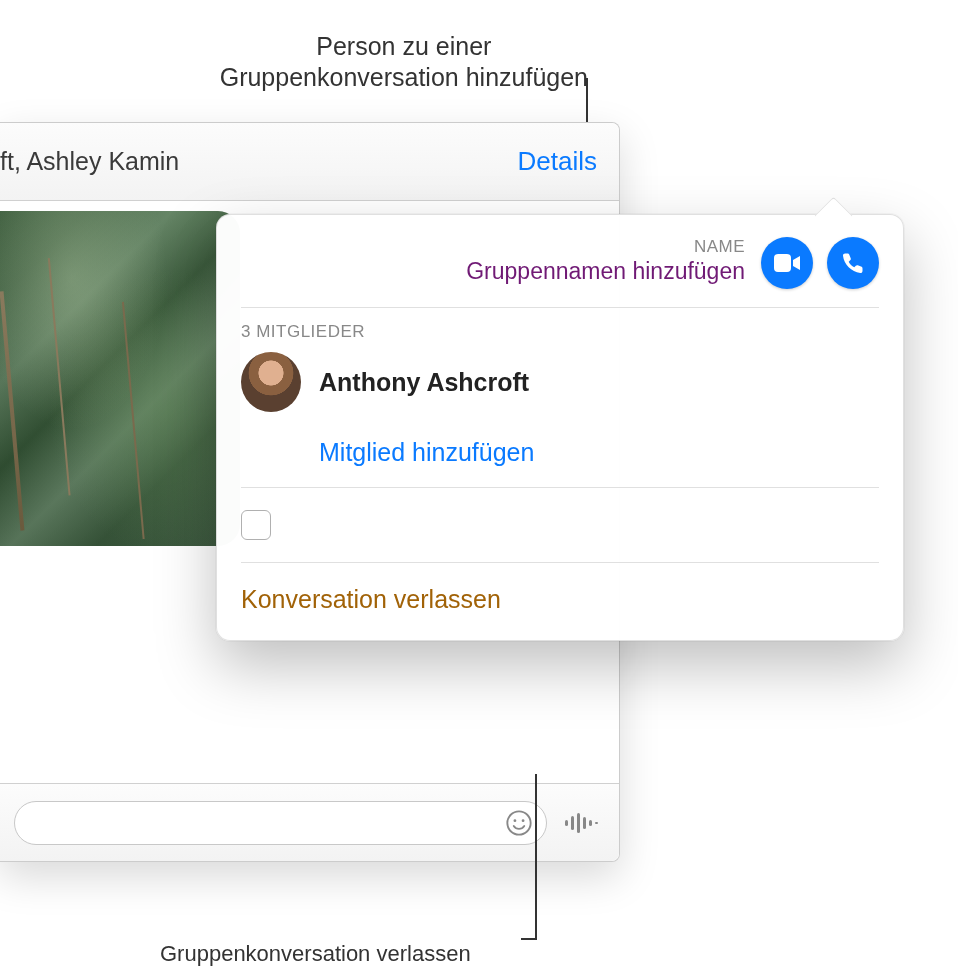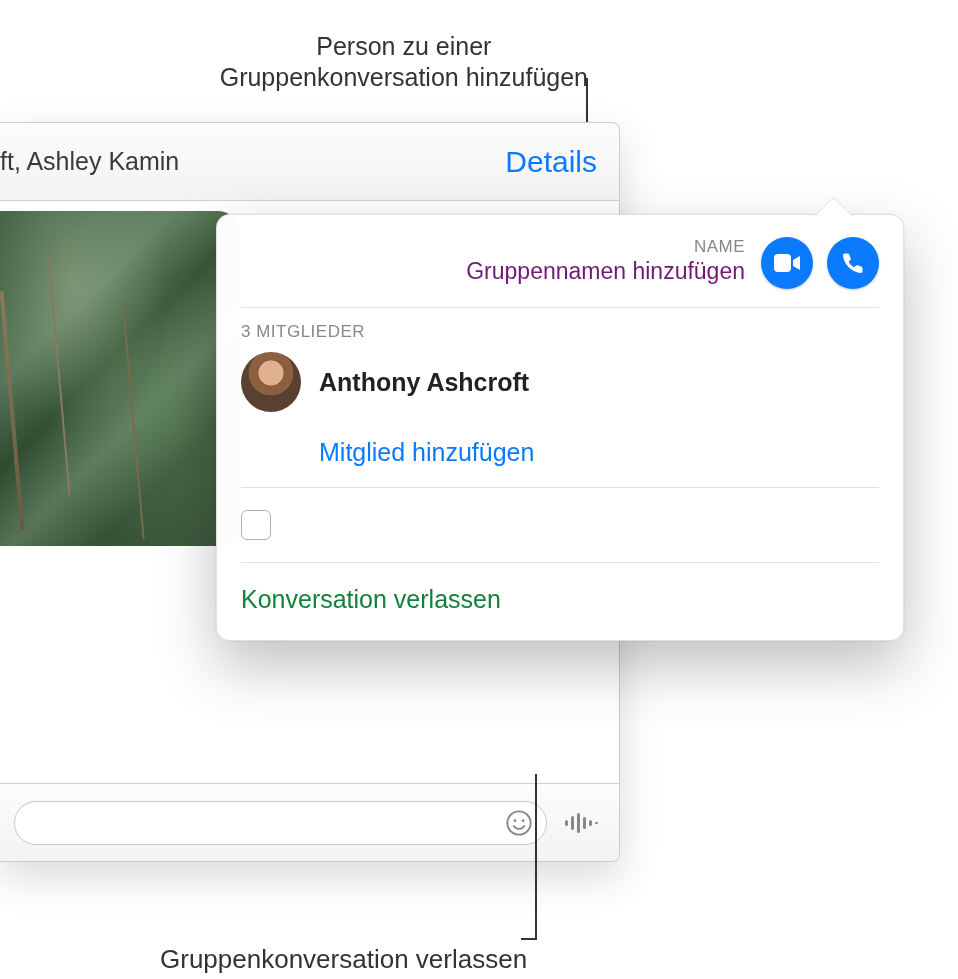--- a/index.html
+++ b/index.html
@@ -20,23 +20,23 @@
       top: 15px;
       right: 370px;
       text-align: center;
       font-size: 25px;
       color: #333;
       line-height: 1.25;
       margin-top: 16px;
     }
     .callout-bottom {
       position: absolute;
-      bottom: 4px;
+      bottom: 12px;
       left: 160px;
-      font-size: 26px;
+      font-size: 22px;
       color: #333;
     }
     .callout-line-top {
       position: absolute;
       left: 586px;
       top: 78px;
       width: 2px;
       height: 515px;
       background: #333;
     }
@@ -85,21 +85,21 @@
       justify-content: space-between;
       padding: 0 22px 0 0;
       border-radius: 0 8px 0 0;
     }
     .header-names {
       font-size: 25px;
       color: #3a3a3a;
       padding-left: 0;
     }
     .details-link {
-      font-size: 30px;
+      font-size: 26px;
       color: #0a7aff;
       cursor: pointer;
       margin-left: 22px;
     }
     .messages-body {
       height: 582px;
       padding: 20px 16px 0 0;
       position: relative;
     }
     .image-bubble {
@@ -294,21 +294,21 @@
     .dnd-label {
       font-size: 25px;
       color: #222;
     }
     .leave-section {
       margin: 0 24px;
       padding: 22px 0 26px 0;
     }
     .leave-link {
       font-size: 25px;
-      color: #15803d;
+      color: #a16207;
       cursor: pointer;
     }
   </style>
 </head>
 <body>
 
 <div class="callout-top">
   <span style="white-space: pre-line;">Person zu einer
 Gruppenkonversation hinzufügen</span>
 </div>

